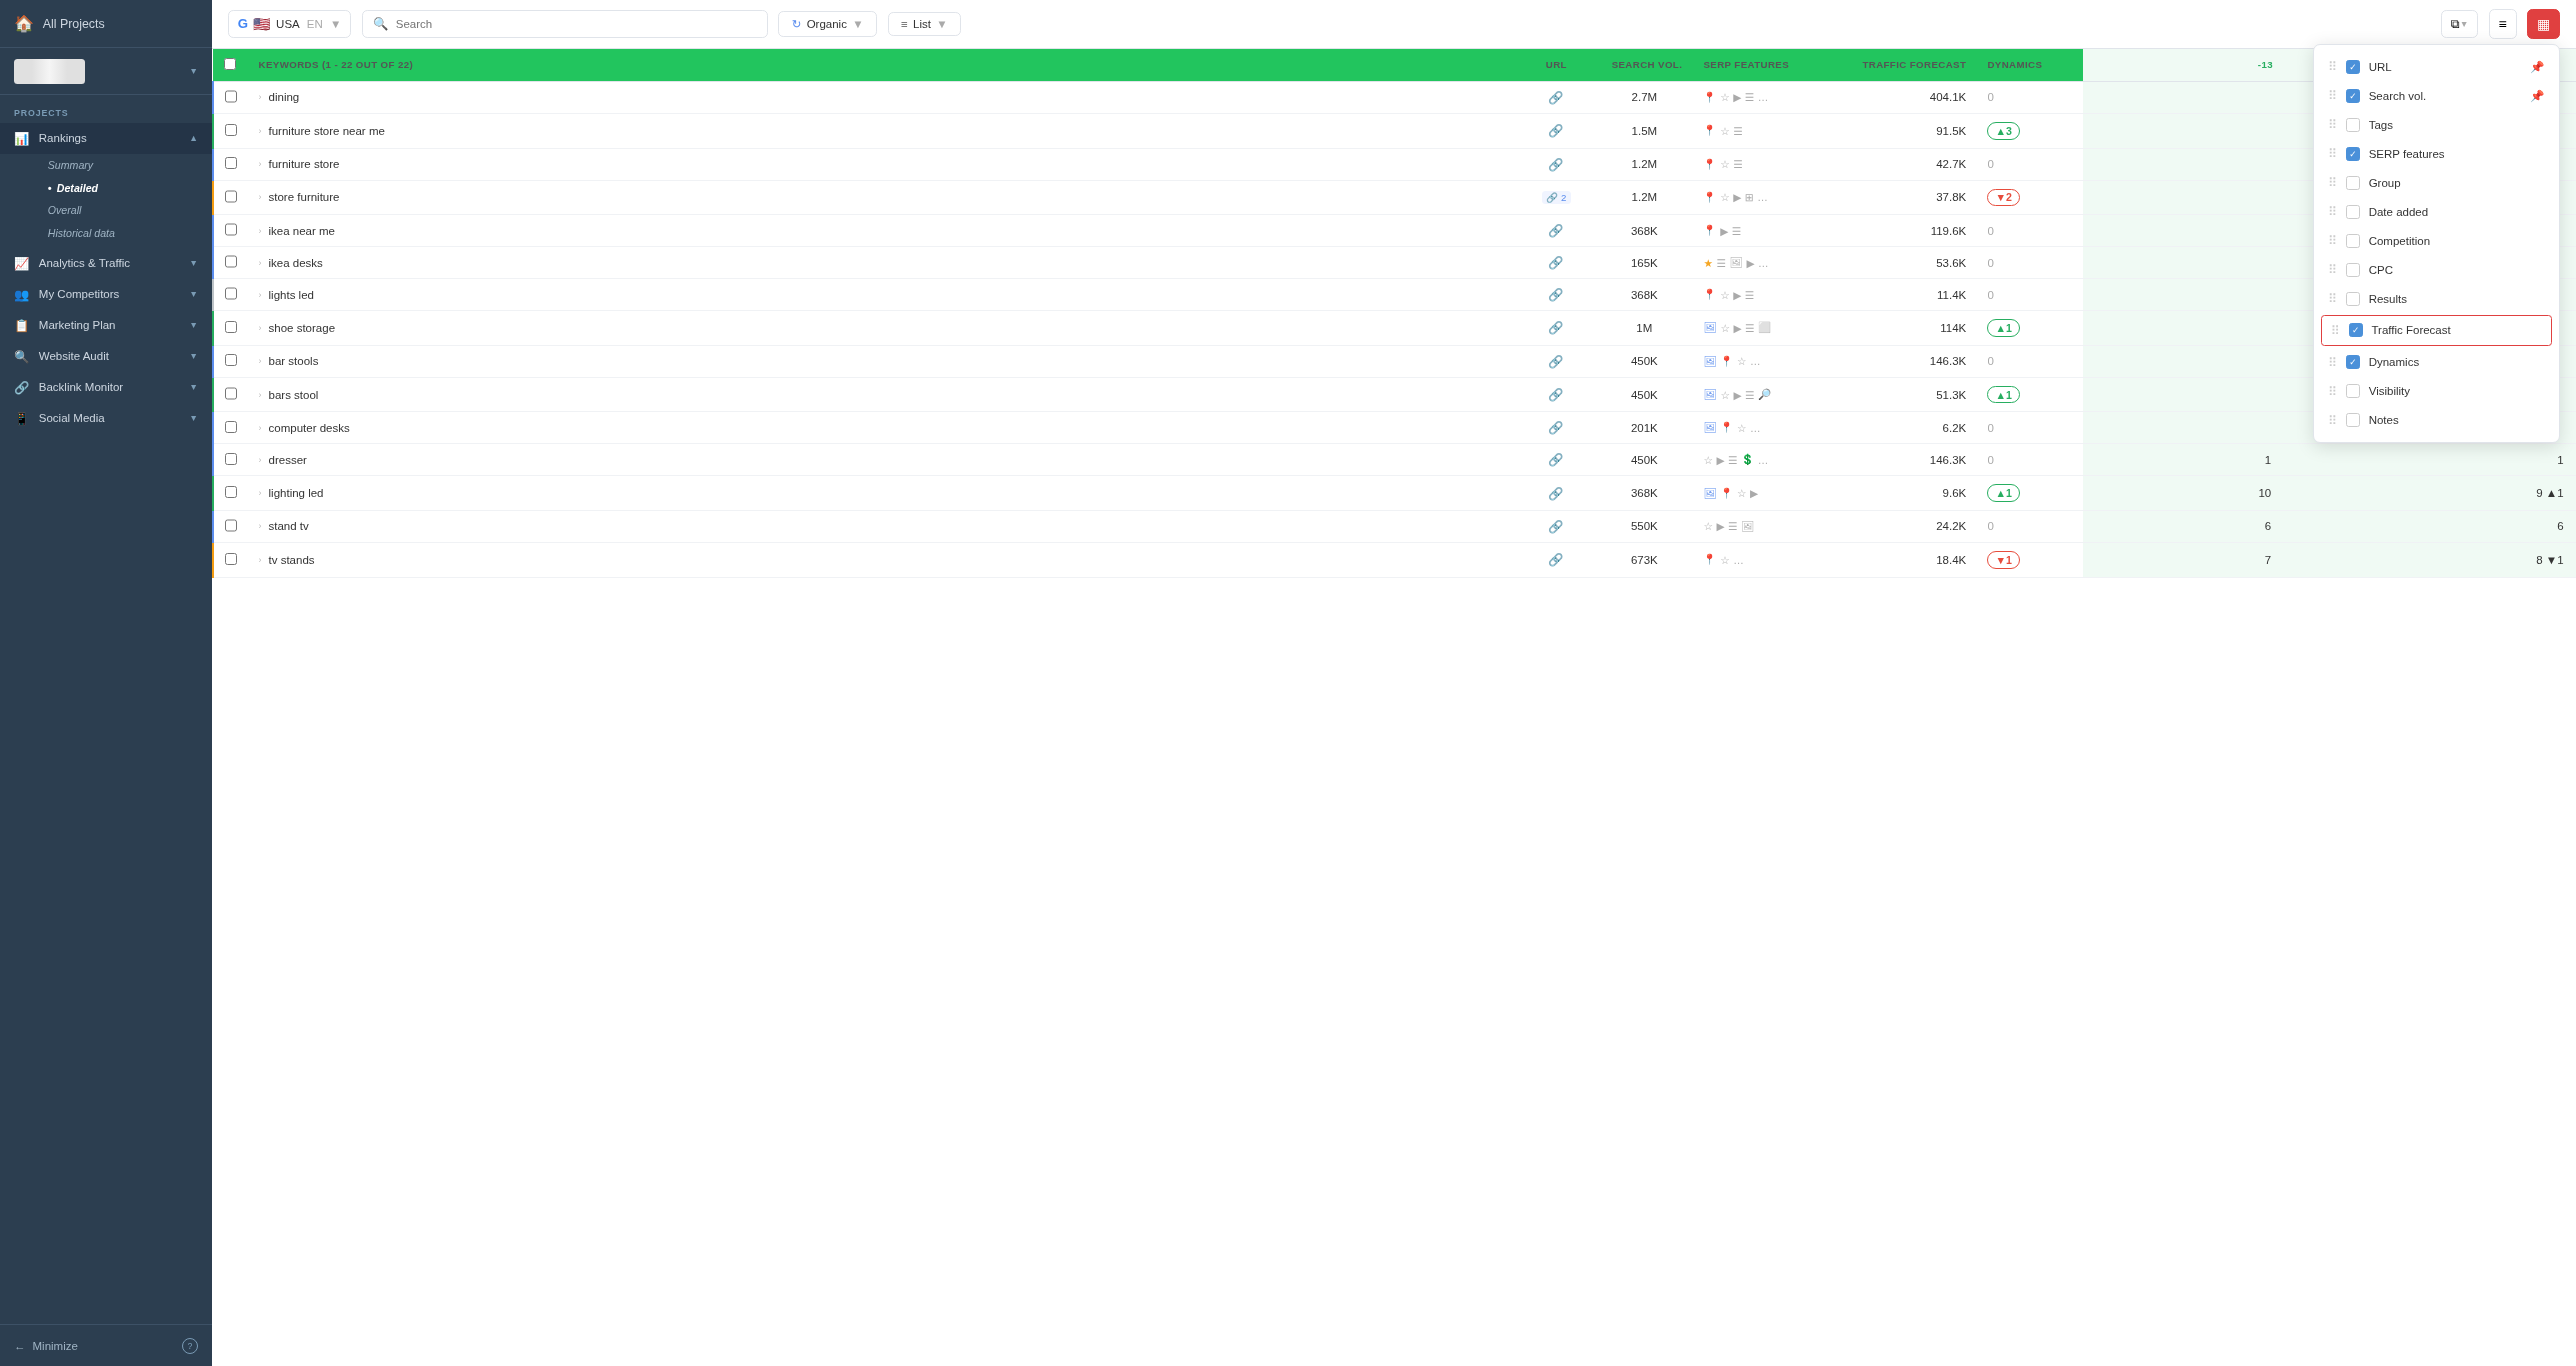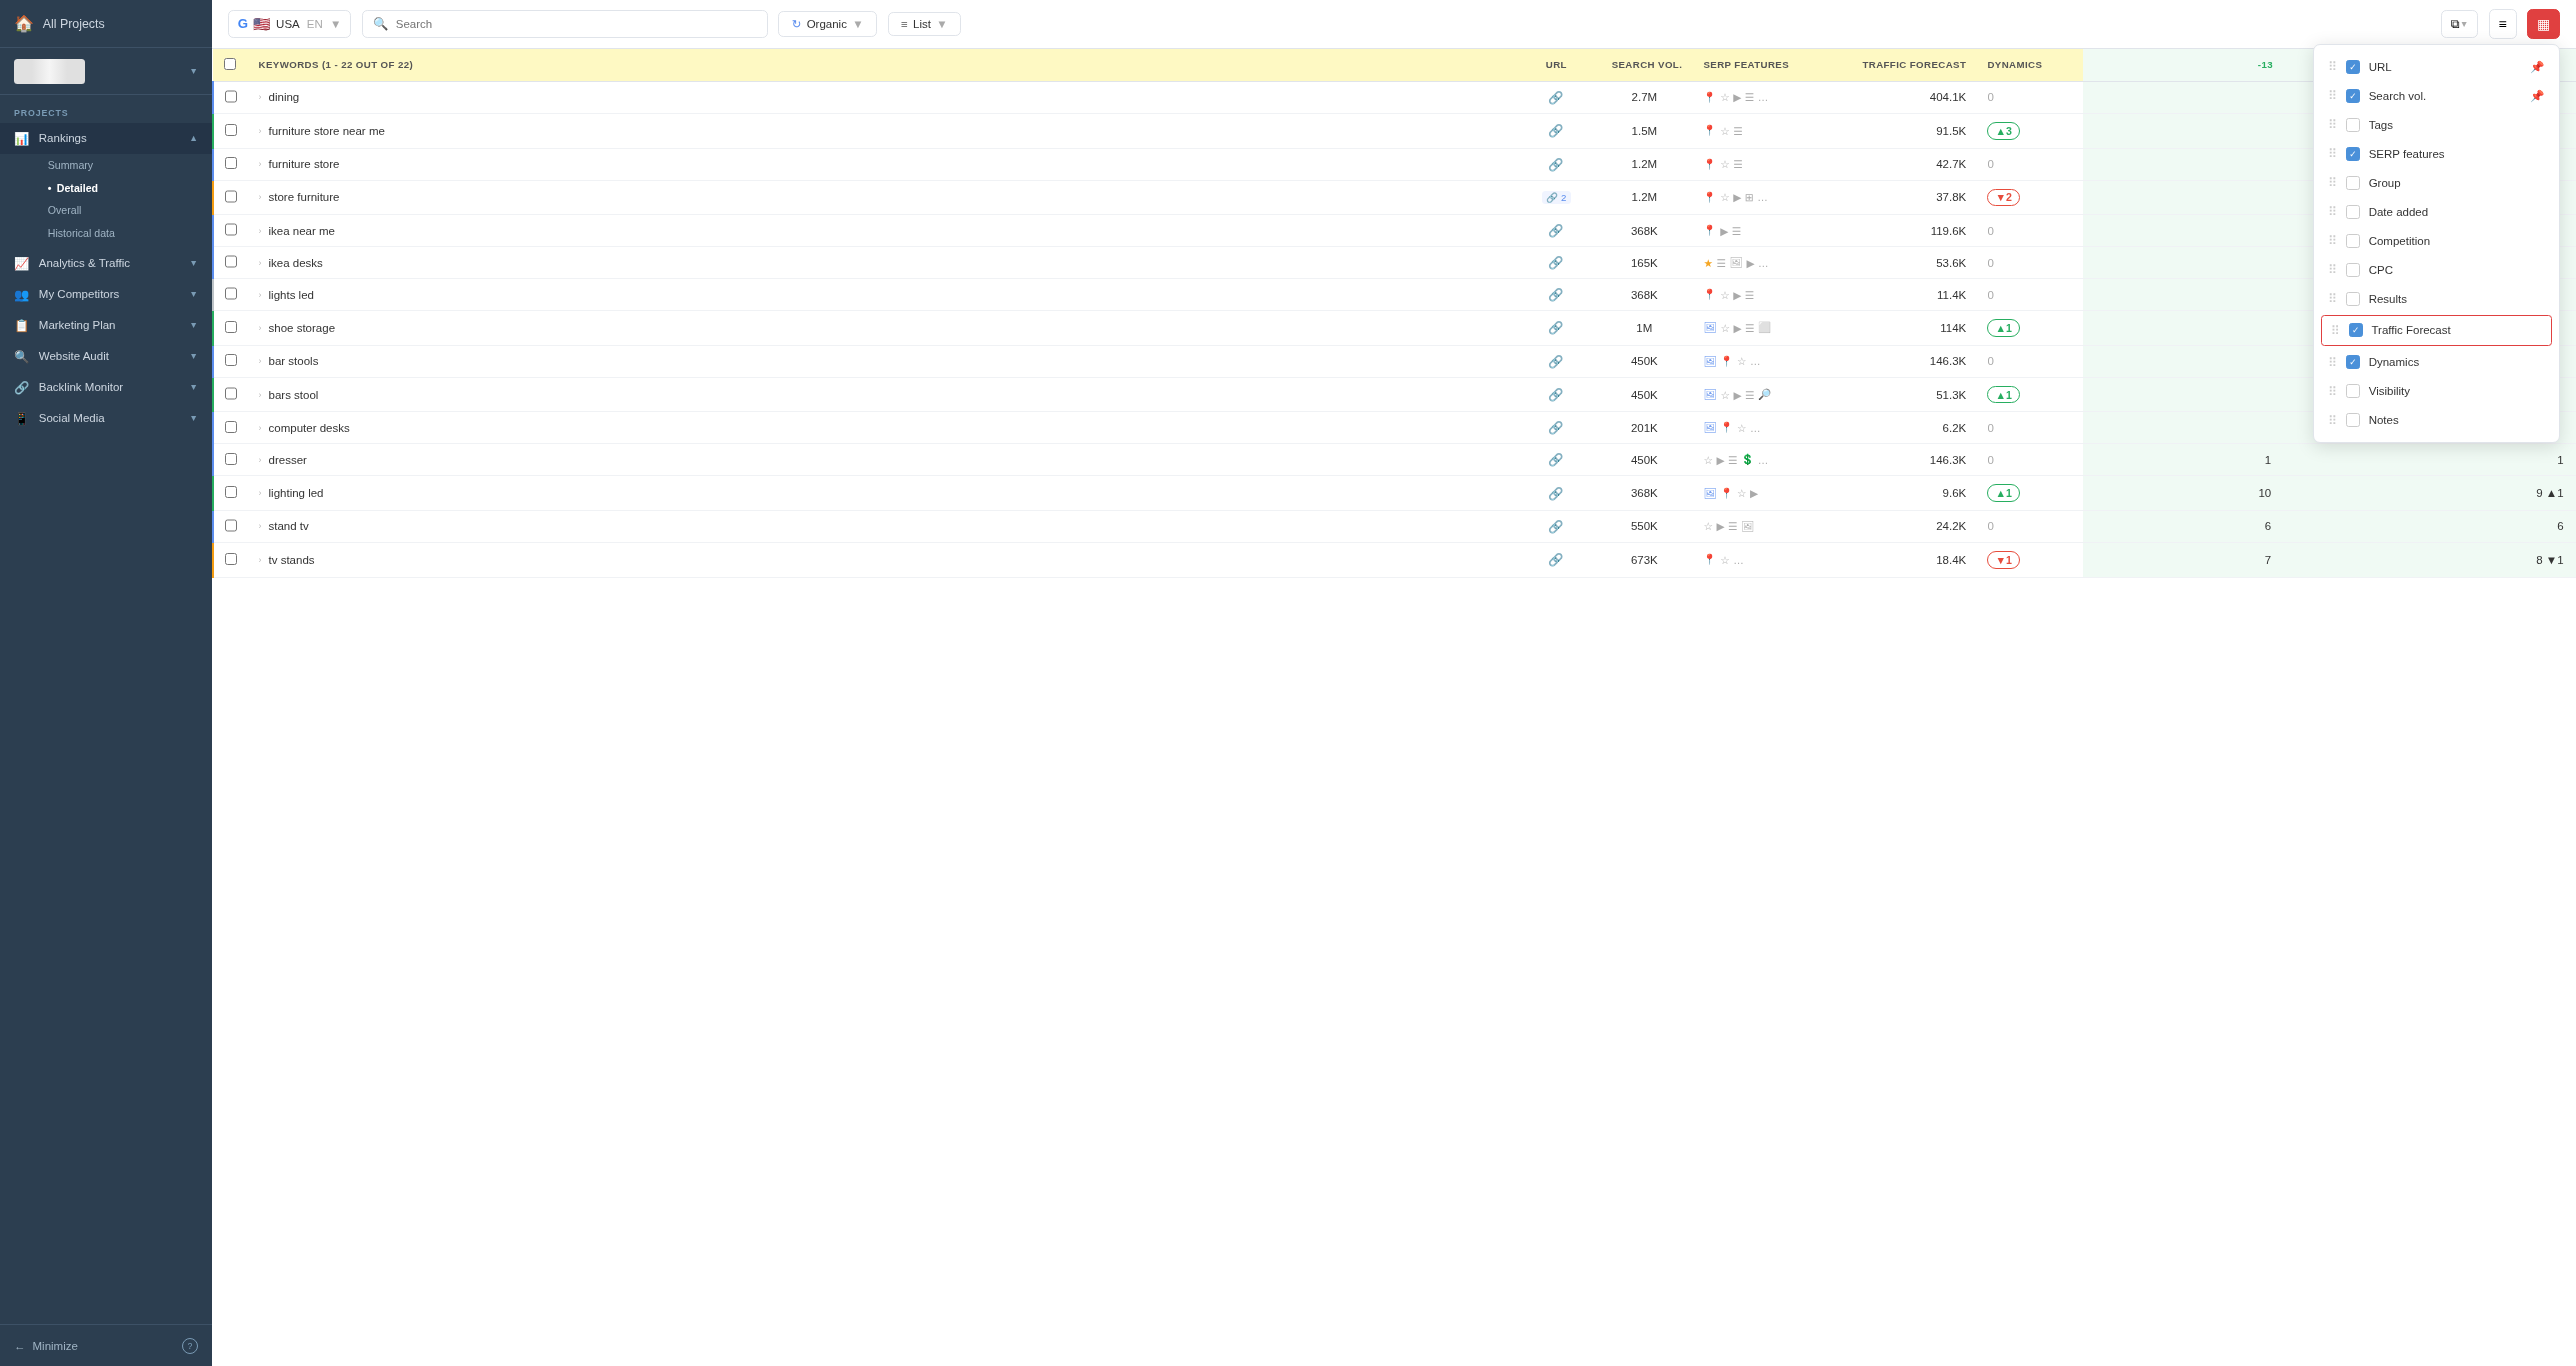--- a/index.html
+++ b/index.html
@@ -54,20 +54,21 @@
       cursor: pointer;
       color: #cdd6e0;
       border-radius: 0;
       position: relative;
     }
     .sidebar-item-icon { width: 16px; text-align: center; font-size: 12.4px; }
     .sidebar-item-label { flex: 1; font-size: 11.5px; }
     .sidebar-item-arrow { font-size: 8.8px; color: #7a9bb5; }
     .sidebar-sub {
       padding: 0 0 3.5px 39px;
+      font-style: italic;
     }
     .sidebar-sub-item {
       padding: 5.3px 8.8px;
       font-size: 10.6px;
       color: #a0b4c4;
       cursor: pointer;
       border-radius: 3.5px;
     }
     .sidebar-sub-item.active { color: #fff; font-weight: 600; }
     .sidebar-sub-item.has-dot::before {
@@ -174,21 +175,21 @@
       flex: 1;
       overflow: auto;
       background: #fff;
       position: relative;
     }
     table {
       width: 100%;
       border-collapse: collapse;
     }
     thead tr {
-      background: #fef9c3;
+      background: #22c55e;
       border-bottom: 0.9px solid #e0e4ea;
     }
     thead th {
       padding: 8.8px 10.6px;
       font-size: 9.7px;
       font-weight: 700;
       color: #555;
       text-transform: uppercase;
       letter-spacing: 0.4px;
       white-space: nowrap;

